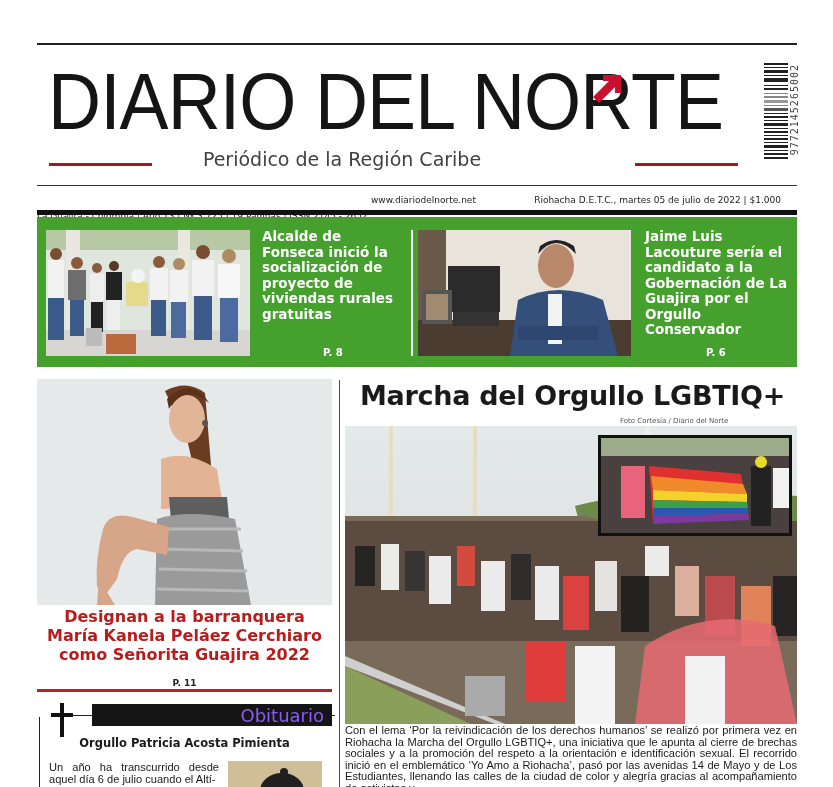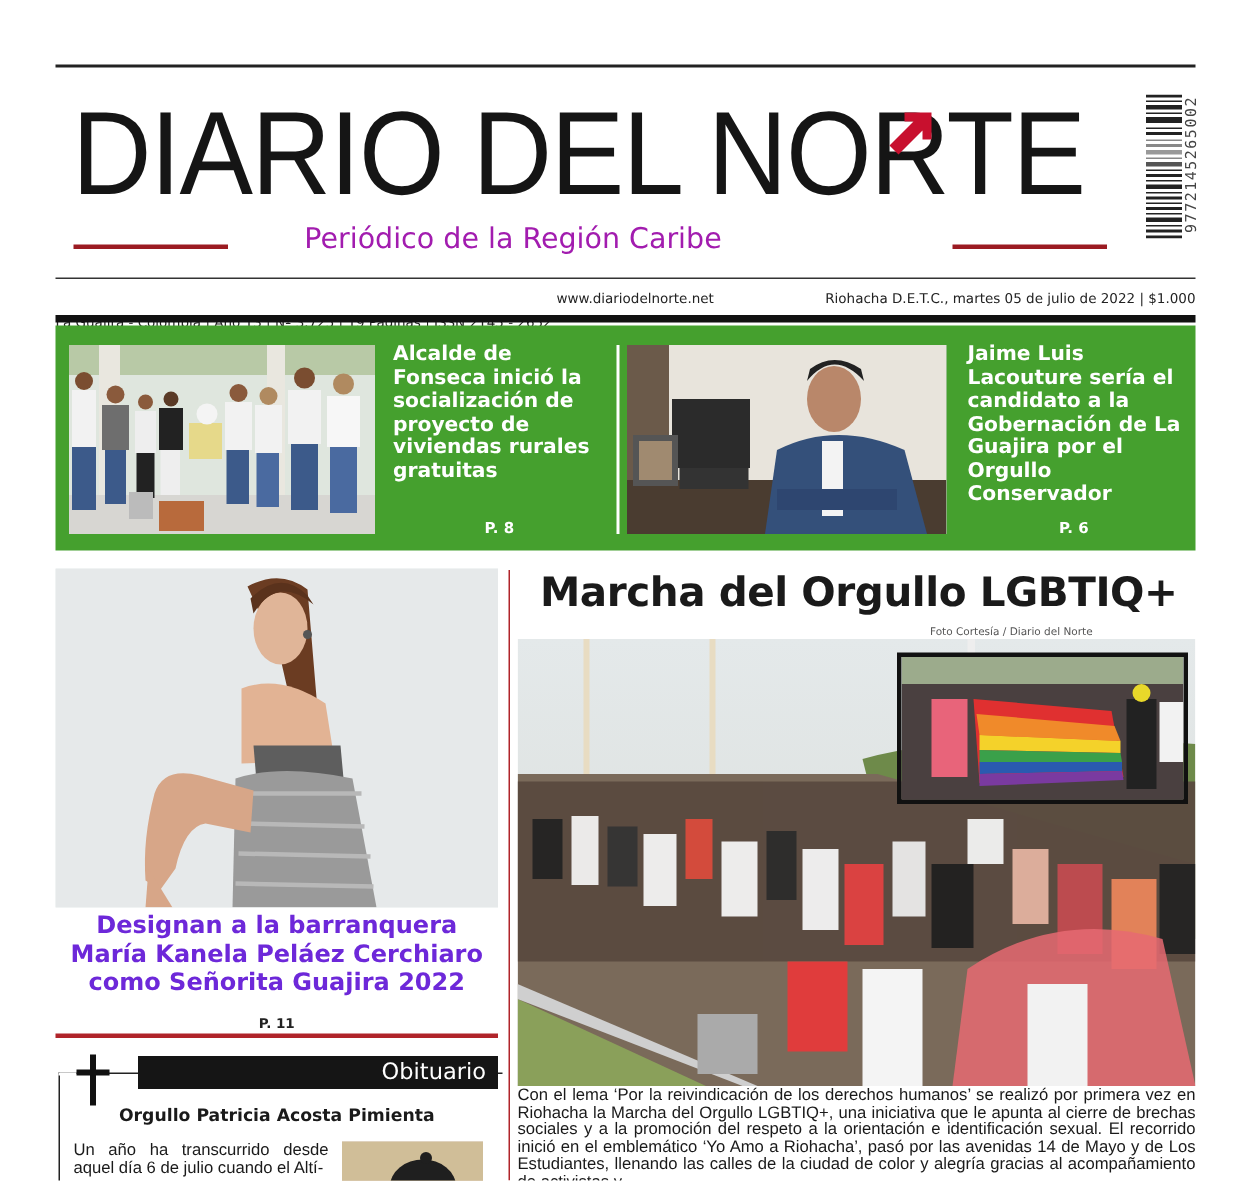--- a/index.html
+++ b/index.html
@@ -3,47 +3,47 @@
 <meta charset="utf-8">
 <style>
   html,body{margin:0;padding:0;background:#fff;}
   body{width:833px;height:787px;position:relative;overflow:hidden;font-family:"DejaVu Sans",sans-serif;color:#1a1a1a;}
   .abs{position:absolute;}
   .rule-top{left:37px;top:43px;width:760px;height:2px;background:#222;}
   .masthead{left:48px;top:62px;width:700px;height:80px;font-family:"Liberation Sans",sans-serif;font-size:79px;line-height:80px;letter-spacing:-1px;color:#151515;transform:scaleX(0.93);transform-origin:left top;font-weight:400;white-space:nowrap;}
   .masthead .o-wrap{position:relative;display:inline-block;}
   .arrow{left:590px;top:72px;width:34px;height:34px;}
   .redline{height:3px;background:#9b1b22;}
-  .subtitle{left:0;top:148px;width:684px;text-align:center;font-family:"DejaVu Sans",sans-serif;font-size:19px;color:#a21caf;}
+  .subtitle{left:0;top:148px;width:684px;text-align:center;font-family:"DejaVu Sans",sans-serif;font-size:19px;color:#404040;}
   .barcode{left:764px;top:63px;width:24px;height:96px;}
   .isbn{left:789px;top:64px;font-size:10px;color:#444;writing-mode:vertical-rl;transform:rotate(180deg);letter-spacing:1px;font-family:"DejaVu Sans Mono",monospace;}
   .rule-2{left:37px;top:185px;width:760px;height:1px;background:#333;}
   .infobar{left:37px;top:192px;width:760px;height:16px;font-size:9px;color:#222;font-family:"DejaVu Sans",sans-serif;white-space:nowrap;}
   .infobar .left{position:absolute;left:0;top:19px;}
   .infobar .mid{position:absolute;left:334px;top:3px;}
-  .infobar .right{position:absolute;right:0;top:3px;}
+  .infobar .right{position:absolute;right:16px;top:3px;}
   .blackbar{left:37px;top:210px;width:760px;height:5px;background:#111;}
   .greenband{left:37px;top:217px;width:760px;height:150px;background:#45a02e;}
   .teaser-img{background:#ccc;overflow:hidden;}
   .teaser-title{color:#fff;font-family:"DejaVu Sans",sans-serif;font-weight:bold;font-size:13.5px;line-height:15.5px;}
   .teaser-page{color:#fff;font-weight:bold;font-size:10px;}
   .vsep{background:#fff;}
   .redvline{left:339px;top:380px;width:1px;height:407px;background:#b0242a;}
   .hl-main{left:360px;top:380px;font-family:"DejaVu Sans",sans-serif;font-weight:bold;font-size:27px;color:#1a1a1a;letter-spacing:-0.3px;white-space:nowrap;}
   .credit{left:620px;top:417px;font-size:7px;color:#555;white-space:nowrap;}
   .photo-main{left:345px;top:426px;width:452px;height:298px;overflow:hidden;}
   .inset{left:598px;top:435px;width:188px;height:95px;border:3px solid #111;overflow:hidden;}
   .body-text{left:345px;top:725px;width:452px;font-family:"Liberation Sans",sans-serif;font-size:11.1px;line-height:11.6px;color:#1a1a1a;text-align:justify;}
   .miss-photo{left:37px;top:379px;width:295px;height:226px;background:#e6e9ea;overflow:hidden;}
-  .miss-title{left:37px;top:607px;width:295px;text-align:center;font-family:"DejaVu Sans",sans-serif;font-weight:bold;color:#6d28d9;font-size:16px;line-height:19px;}
+  .miss-title{left:37px;top:607px;width:295px;text-align:center;font-family:"DejaVu Sans",sans-serif;font-weight:bold;color:#b91c1c;font-size:16px;line-height:19px;}
   .miss-page{left:37px;top:666px;width:295px;text-align:center;font-size:9px;font-weight:bold;color:#222;margin-top:12px;}
   .red-h{left:37px;top:689px;width:295px;height:3px;background:#b0242a;}
   .obit-box{left:39px;top:715px;width:295px;height:80px;border-left:1.5px solid #222;border-top:1.5px solid #222;}
   .obit-bar{left:92px;top:704px;width:240px;height:22px;background:#151515;}
-  .obit-label{right:8px;top:1px;color:#ffffff;font-family:"DejaVu Sans",sans-serif;font-size:15px;}
+  .obit-label{right:8px;top:1px;color:#8b5cf6;font-family:"DejaVu Sans",sans-serif;font-size:18px;}
   .cross-v{left:60px;top:703px;width:4px;height:34px;background:#111;}
   .cross-h{left:51px;top:713px;width:22px;height:4px;background:#111;}
   .obit-name{left:37px;top:736px;width:295px;text-align:center;font-family:"DejaVu Sans",sans-serif;font-weight:bold;font-size:11.5px;color:#1a1a1a;}
   .obit-text{left:49px;top:761px;width:170px;font-family:"Liberation Sans",sans-serif;font-size:11.1px;line-height:12px;text-align:justify;color:#1a1a1a;}
   .obit-photo{left:228px;top:761px;width:94px;height:30px;overflow:hidden;background:#c9b48f;}
 </style>
 </head>
 <body>
 
 <div class="abs rule-top"></div>

